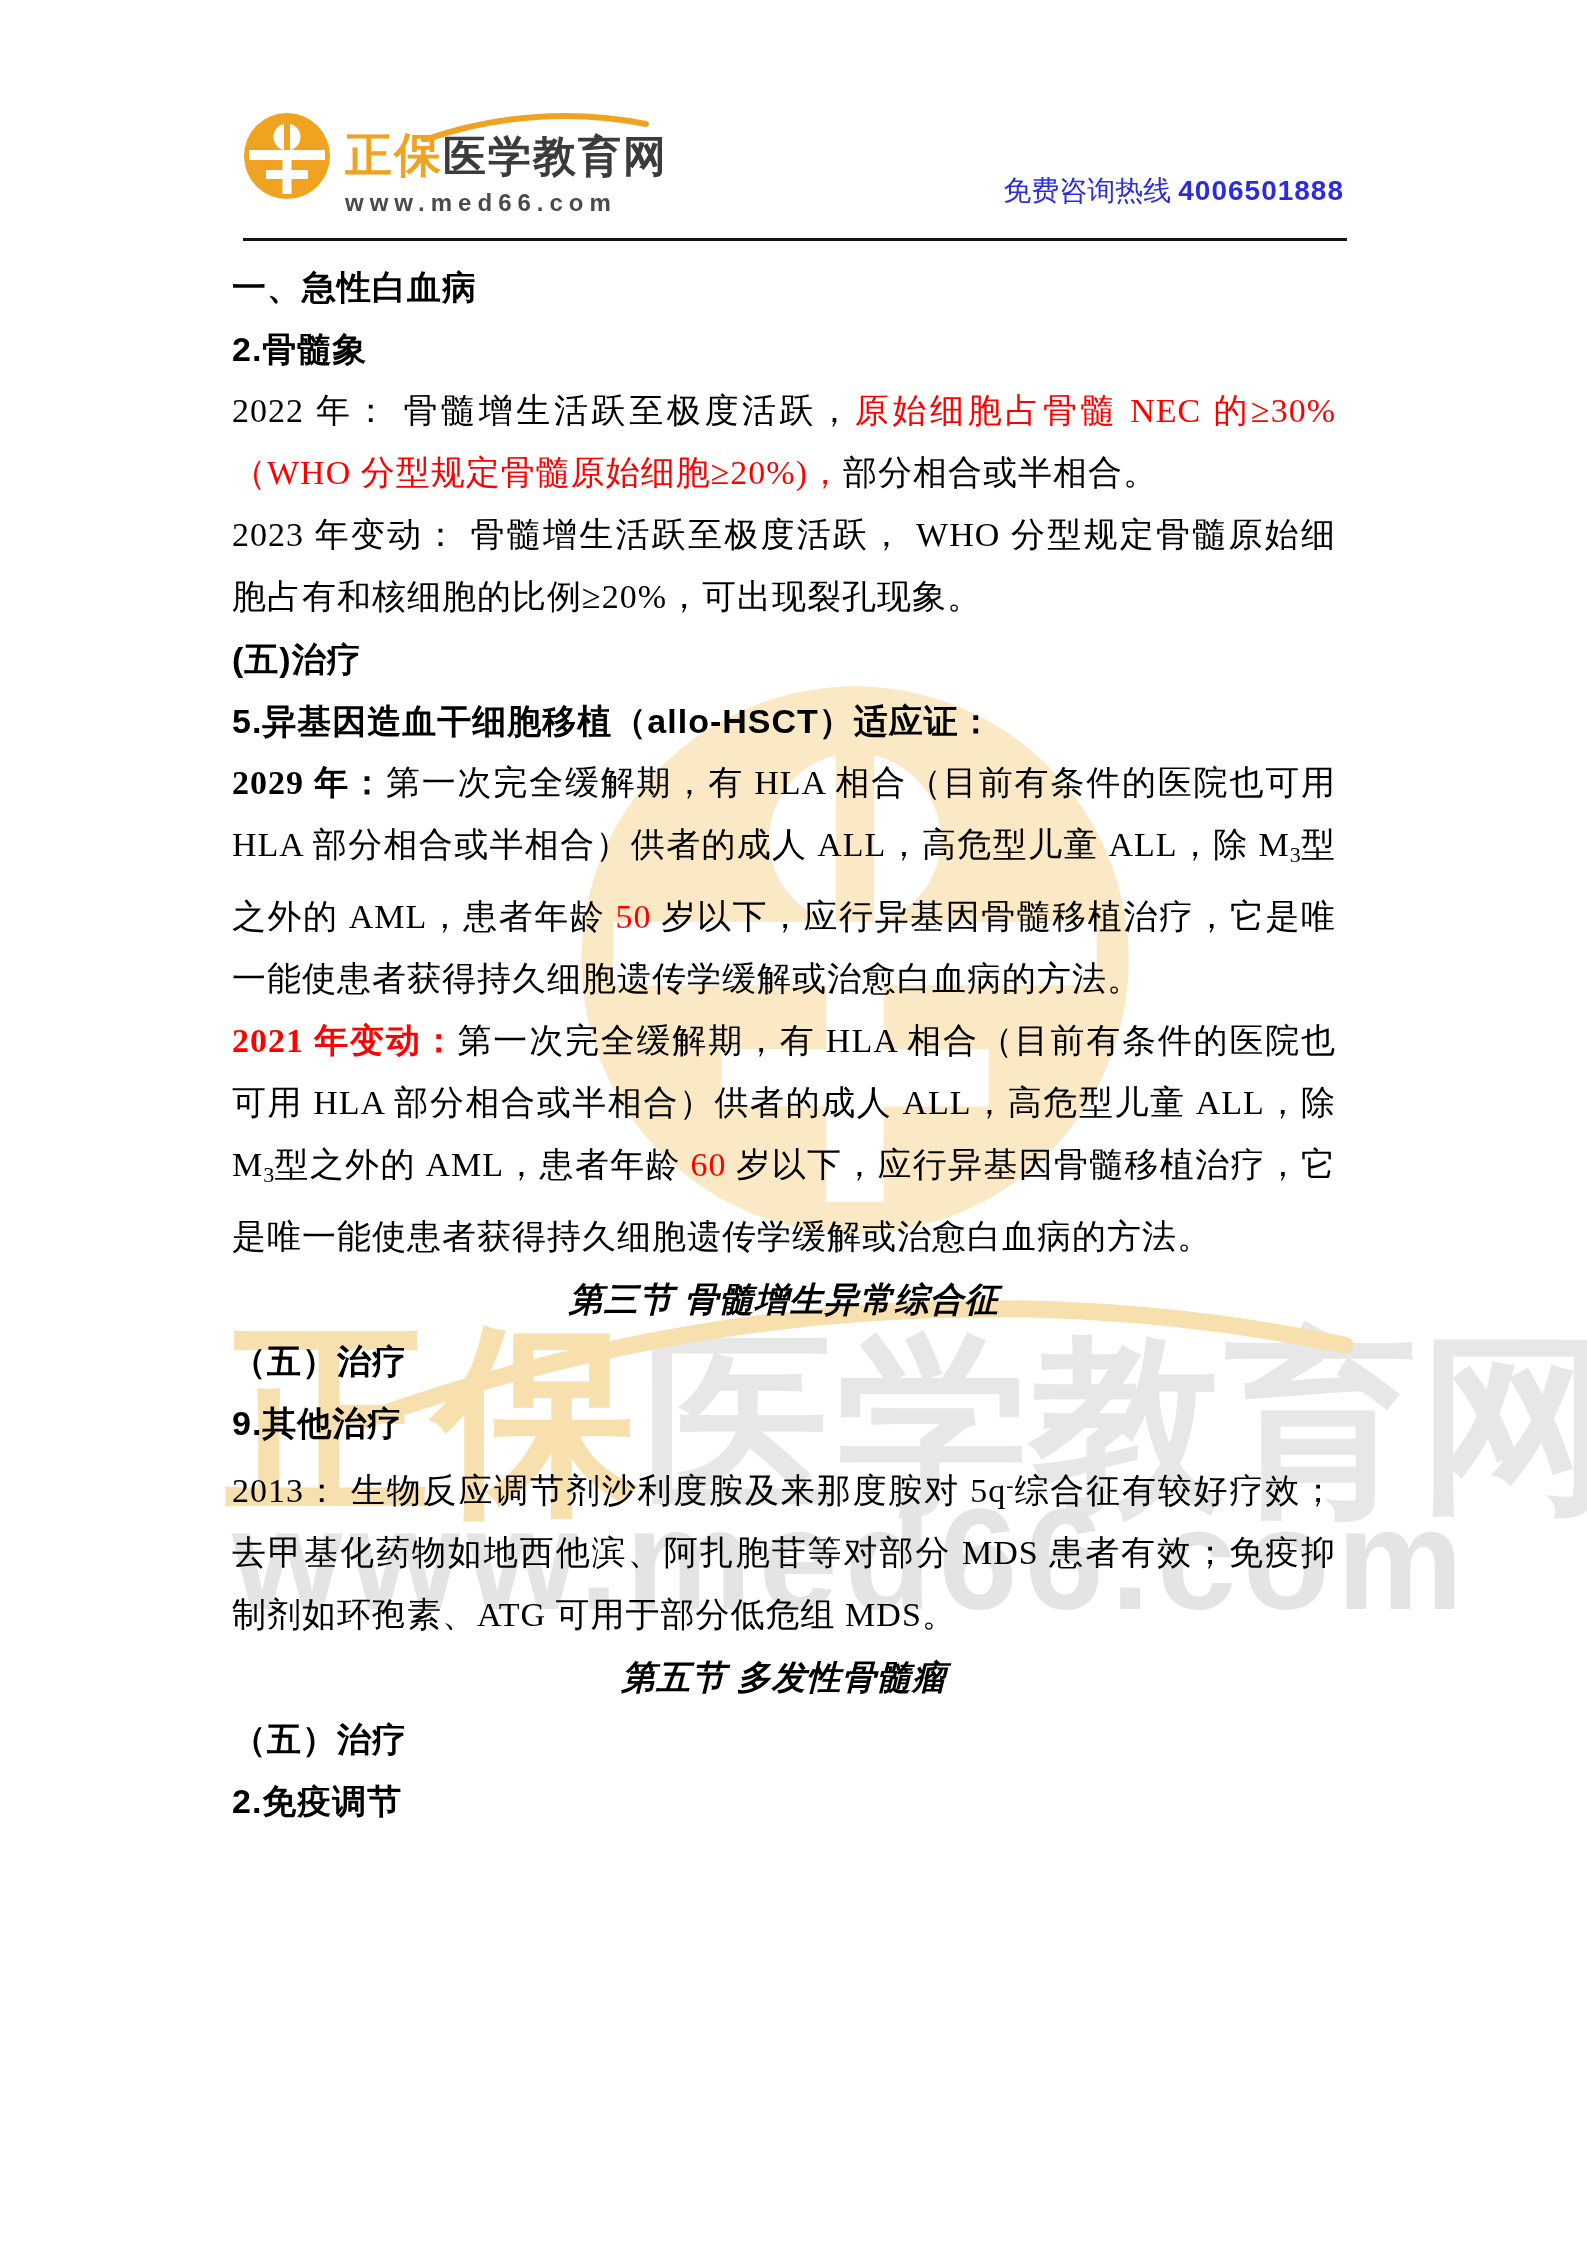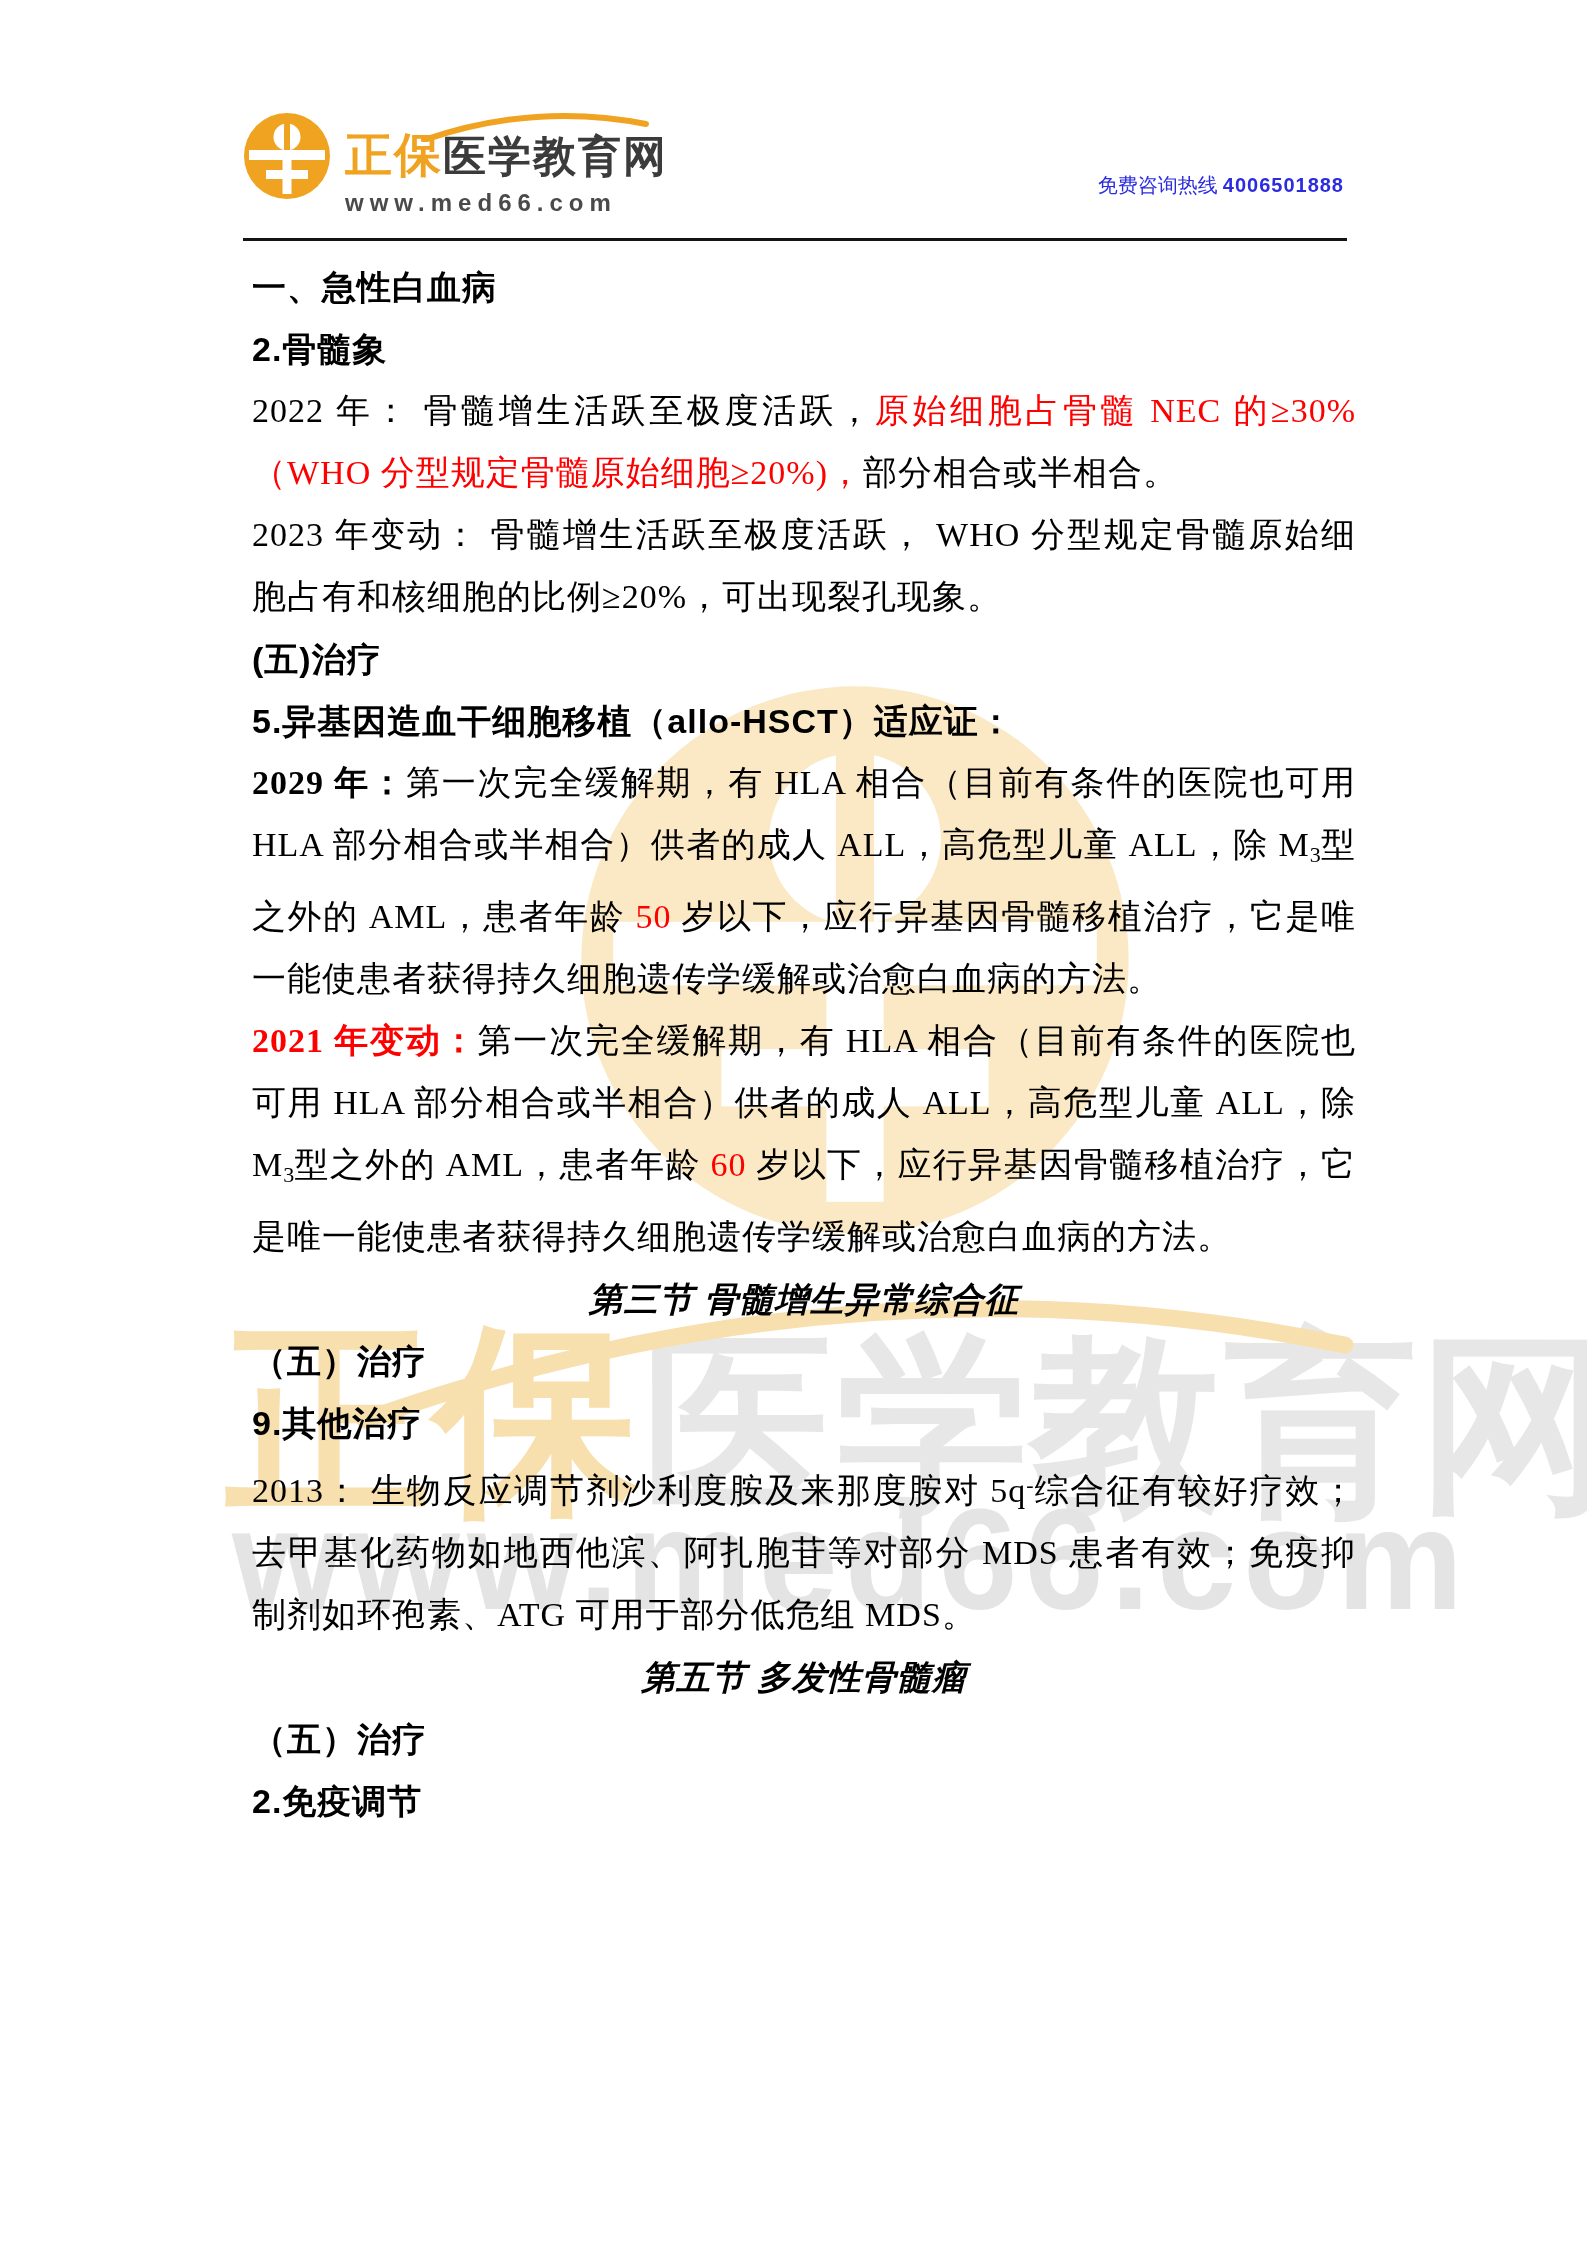--- a/index.html
+++ b/index.html
@@ -21,25 +21,25 @@
   .logo{position:absolute;left:243px;top:112px;display:flex;align-items:flex-start;}
   .logo-mark{width:88px;height:88px;}
   .logo-textcol{margin-left:14px;position:relative;padding-top:12px;}
   .brand-line{white-space:nowrap;font-family:"Liberation Sans","DejaVu Sans",sans-serif;font-weight:bold;}
   .brand-primary{font-size:47px;color:#F0A320;letter-spacing:2px;}
   .brand-secondary{font-size:43px;color:#3B3B3B;letter-spacing:2px;}
   .brand-url{font-family:"Liberation Sans","DejaVu Sans",sans-serif;font-weight:bold;
              font-size:24px;color:#4A4A4A;letter-spacing:6px;margin-top:2px;}
   .brand-arc{position:absolute;left:75px;top:-12px;}
   .hotline{position:absolute;right:243px;top:172px;white-space:nowrap;
-           font-size:20px;color:#2B2BDF;font-family:"Liberation Serif","DejaVu Serif",serif;}
+           font-size:28px;color:#2B2BDF;font-family:"Liberation Serif","DejaVu Serif",serif;}
   .hotline .num{font-family:"Liberation Sans","DejaVu Sans",sans-serif;font-weight:bold;letter-spacing:1px;}
   .rule{position:absolute;left:243px;top:238px;width:1104px;height:3px;background:#141414;}
   
-  .doc{position:absolute;left:252px;top:256px;width:1104px;z-index:1;}
+  .doc{position:absolute;left:232px;top:256px;width:1104px;z-index:1;}
   .blk{font-size:34px;line-height:62px;letter-spacing:1px;color:#000;}
   .para{text-align:justify;text-align-last:left;}
   .heading{font-family:"Liberation Sans","DejaVu Sans",sans-serif;font-weight:bold;}
   .heading.center{text-align:center;font-style:italic;}
   .seg.plain{color:#000;}
   .seg.bold{font-weight:bold;}
   .seg.red{color:#FE0000;}
   .seg.redbold{color:#FE0000;font-weight:bold;}
   sub.seg,sup.seg{font-size:22px;letter-spacing:0;}
   sub.seg{vertical-align:-6px;}

